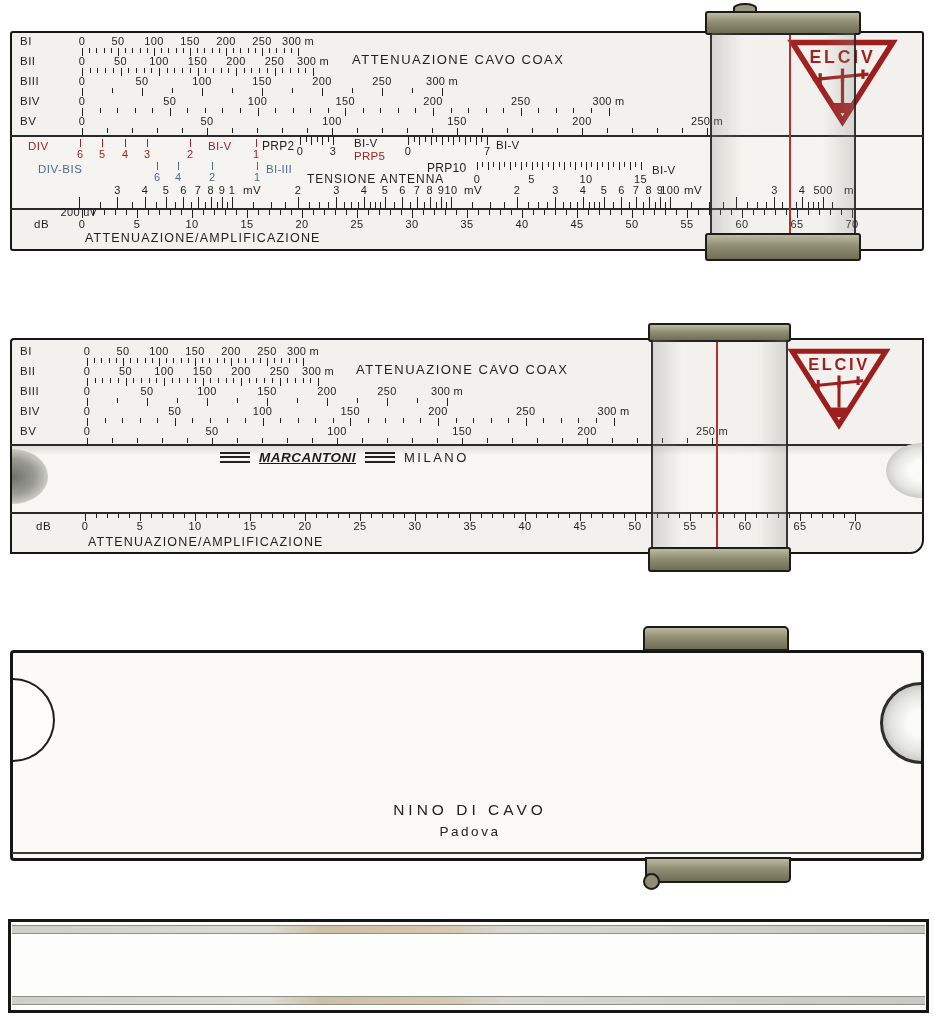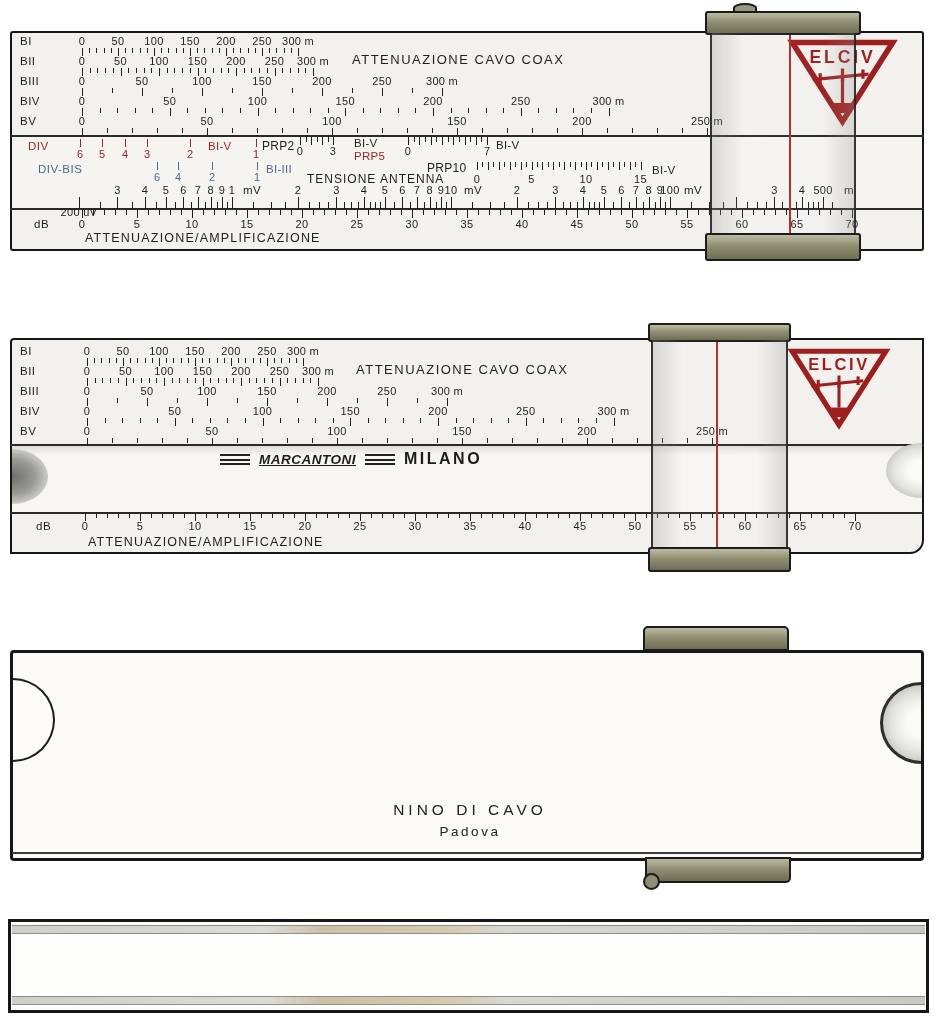--- a/index.html
+++ b/index.html
@@ -20,21 +20,21 @@
   .hair{position:absolute;background:#b5302c;}
   .notchL{position:absolute;border-radius:0 100% 100% 0 / 0 50% 50% 0;
           background:radial-gradient(ellipse at left center,#6e6e6a 0%,#9b9b96 45%,#dddcd7 80%,#f2f1ed 100%);}
   .notchR{position:absolute;border-radius:100% 0 0 100% / 50% 0 0 50%;
           background:radial-gradient(ellipse at right center,#fbfbfa 25%,#e3e3e0 55%,#b5b5b1 85%,#969692 100%);}
   .strip{position:absolute;background:linear-gradient(90deg,#cfcec9,#dcdbd6 28%,#cdbfa6 34%,#d6c9b0 48%,#d8d7d2 54%,#c9c8c3);
          border-top:1px solid #8f8f8a;border-bottom:1px solid #8f8f8a;box-sizing:border-box;}
   .speed{width:30px;height:11px;background:repeating-linear-gradient(180deg,#222 0 2px,transparent 2px 4.5px);}
   #maker{position:absolute;left:220px;top:450px;display:flex;align-items:center;gap:9px;color:#1c1c1c;}
   #maker .mk1{font-style:italic;font-weight:700;font-size:13.5px;text-decoration:underline;letter-spacing:.5px;}
-  #maker .mk2{font-size:16px;letter-spacing:2.5px;font-weight:700;}
+  #maker .mk2{font-size:13px;letter-spacing:2.5px;font-weight:400;}
   .owner{position:absolute;left:470px;transform:translateX(-50%);color:#222;white-space:nowrap;}
 </style>
 </head>
 <body>
 
 <div id="stage">
 
   <div class="rect" style="left:10px;top:31px;width:914px;height:220px;border-radius:3px;"></div>
   <div class="band" style="left:12px;top:137px;width:910px;height:71px;background:#f5f4f0;"></div>
   <div class="hl" style="left:10px;top:135px;width:914px;"></div>

